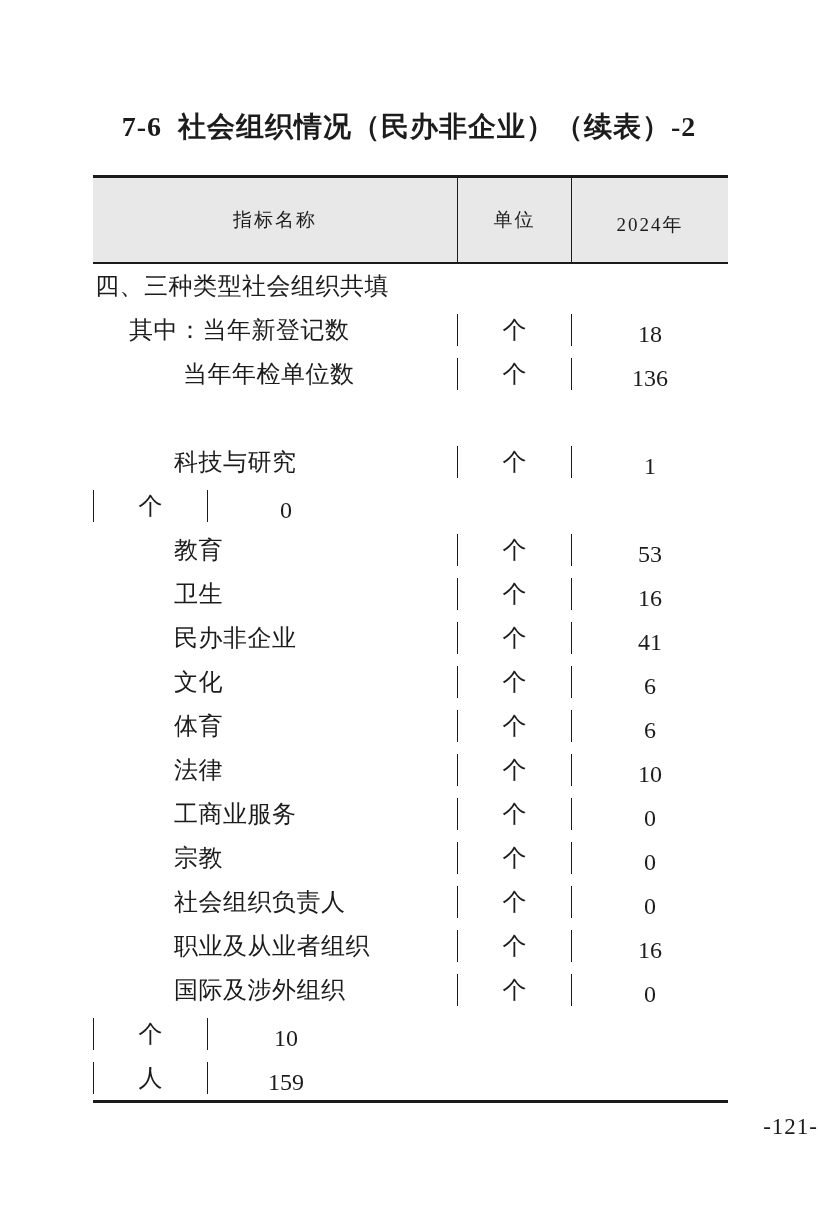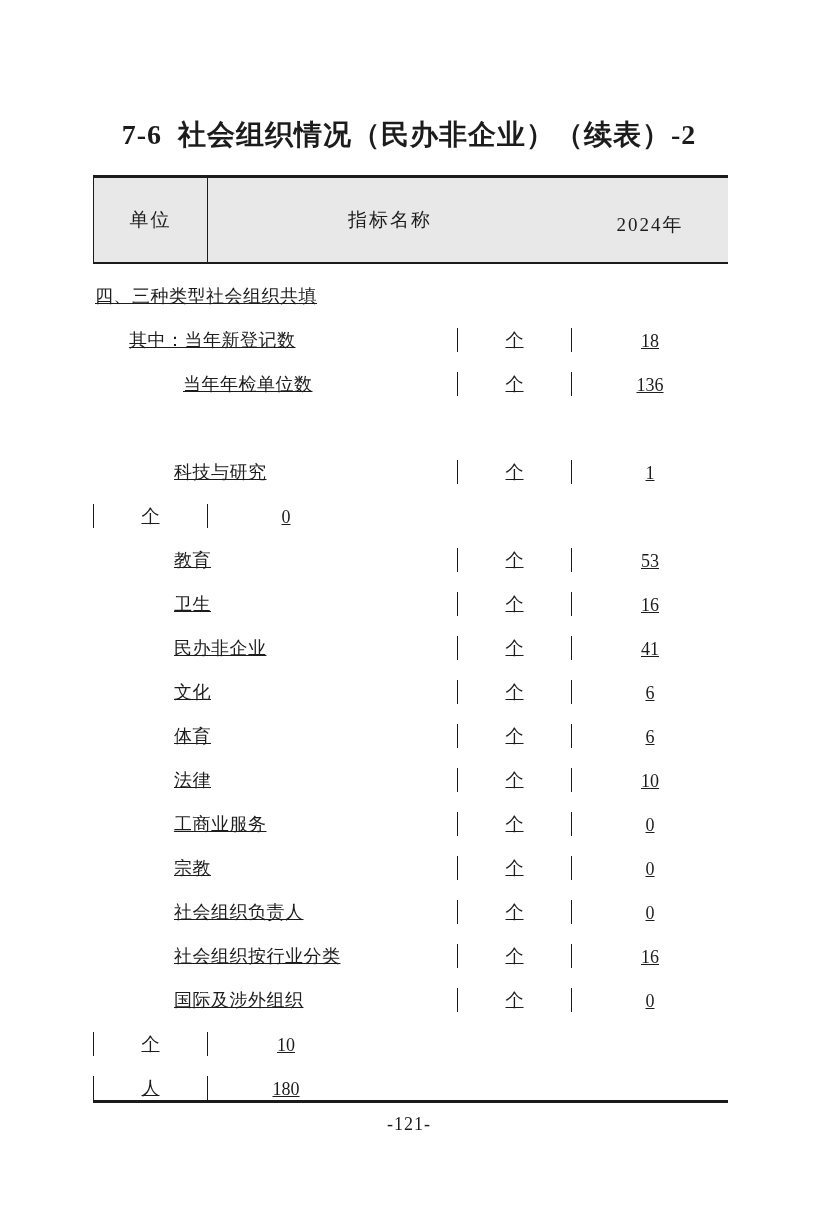--- a/index.html
+++ b/index.html
@@ -8,21 +8,21 @@
     width: 818px; height: 1228px;
     font-family: "Liberation Serif", "DejaVu Serif", serif;
     color: #1c1c1c;
     position: relative;
     overflow: hidden;
   }
   .page { position: absolute; inset: 0; background: #ffffff; }
 
   .title {
     position: absolute;
-    top: 116px; left: 0; width: 100%;
+    top: 108px; left: 0; width: 100%;
     text-align: center;
     font-size: 28px;
     font-weight: bold;
     letter-spacing: 1px;
     white-space: pre;
   }
 
   .table {
     position: absolute;
     left: 93px; top: 175px; width: 635px;
@@ -45,55 +45,54 @@
   .c2 {
     width: 115px;
     border-left: 1.5px solid #1b1b1b;
     border-right: 1.5px solid #1b1b1b;
   }
   .c3 { width: 156px; margin-top: 9px; }
 
   .row {
     display: flex;
     height: 44px;
-    align-items: flex-end;
-    font-size: 18px;
-    text-decoration: underline;
+    align-items: center;
+    font-size: 24px;
   }
   .row .c1 {
     display: flex; align-items: center; justify-content: flex-start;
     letter-spacing: 0.5px;
   }
   .row .c2, .row .c3 {
     display: flex; align-items: center; justify-content: center;
   }
   .ind0 { padding-left: 2px; }
   .ind1 { padding-left: 36px; }
   .ind2 { padding-left: 90px; }
   .ind3 { padding-left: 81px; }
 
   .pageno {
     position: absolute;
     top: 1114px; left: 0; width: 100%;
-    text-align: center;
-    font-size: 18px;
+    text-align: right;
+    font-size: 23px;
     letter-spacing: 1px;
   }
 </style>
 </head>
 <body>
 
 <div class="page">
 
   <div class="title">7-6  社会组织情况（民办非企业）（续表）-2</div>
 
   <div class="table">
     <div class="thead">
+      <div class="th c1">指标名称</div>
       <div class="th c2">单位</div>
-      <div class="th c1">指标名称</div>
       <div class="th c3">2024年</div>
     </div>
     <div class="tbody" id="tbody">
         <div class="row">
           <div class="c1 ind0">四、三种类型社会组织共填</div>
           <div class="c2"></div>
           <div class="c3"></div>
         </div>
         <div class="row">
           <div class="c1 ind1">其中：当年新登记数</div>
@@ -157,35 +156,35 @@
           <div class="c1 ind3">宗教</div>
           <div class="c2">个</div>
           <div class="c3">0</div>
         </div>
         <div class="row">
           <div class="c1 ind3">社会组织负责人</div>
           <div class="c2">个</div>
           <div class="c3">0</div>
         </div>
         <div class="row">
-          <div class="c1 ind3">社会组织按行业分类</div>
+          <div class="c1 ind3">职业及从业者组织</div>
           <div class="c2">个</div>
           <div class="c3">16</div>
         </div>
         <div class="row">
           <div class="c1 ind3">国际及涉外组织</div>
           <div class="c2">个</div>
           <div class="c3">0</div>
         </div>
         <div class="row">
           <div class="c2">个</div>
           <div class="c3">10</div>
         </div>
         <div class="row">
           <div class="c2">人</div>
-          <div class="c3">180</div>
+          <div class="c3">159</div>
         </div>
       </div>
   </div>
 
   <div class="pageno">-121-</div>
 
 </div>
 
 </body></html>

